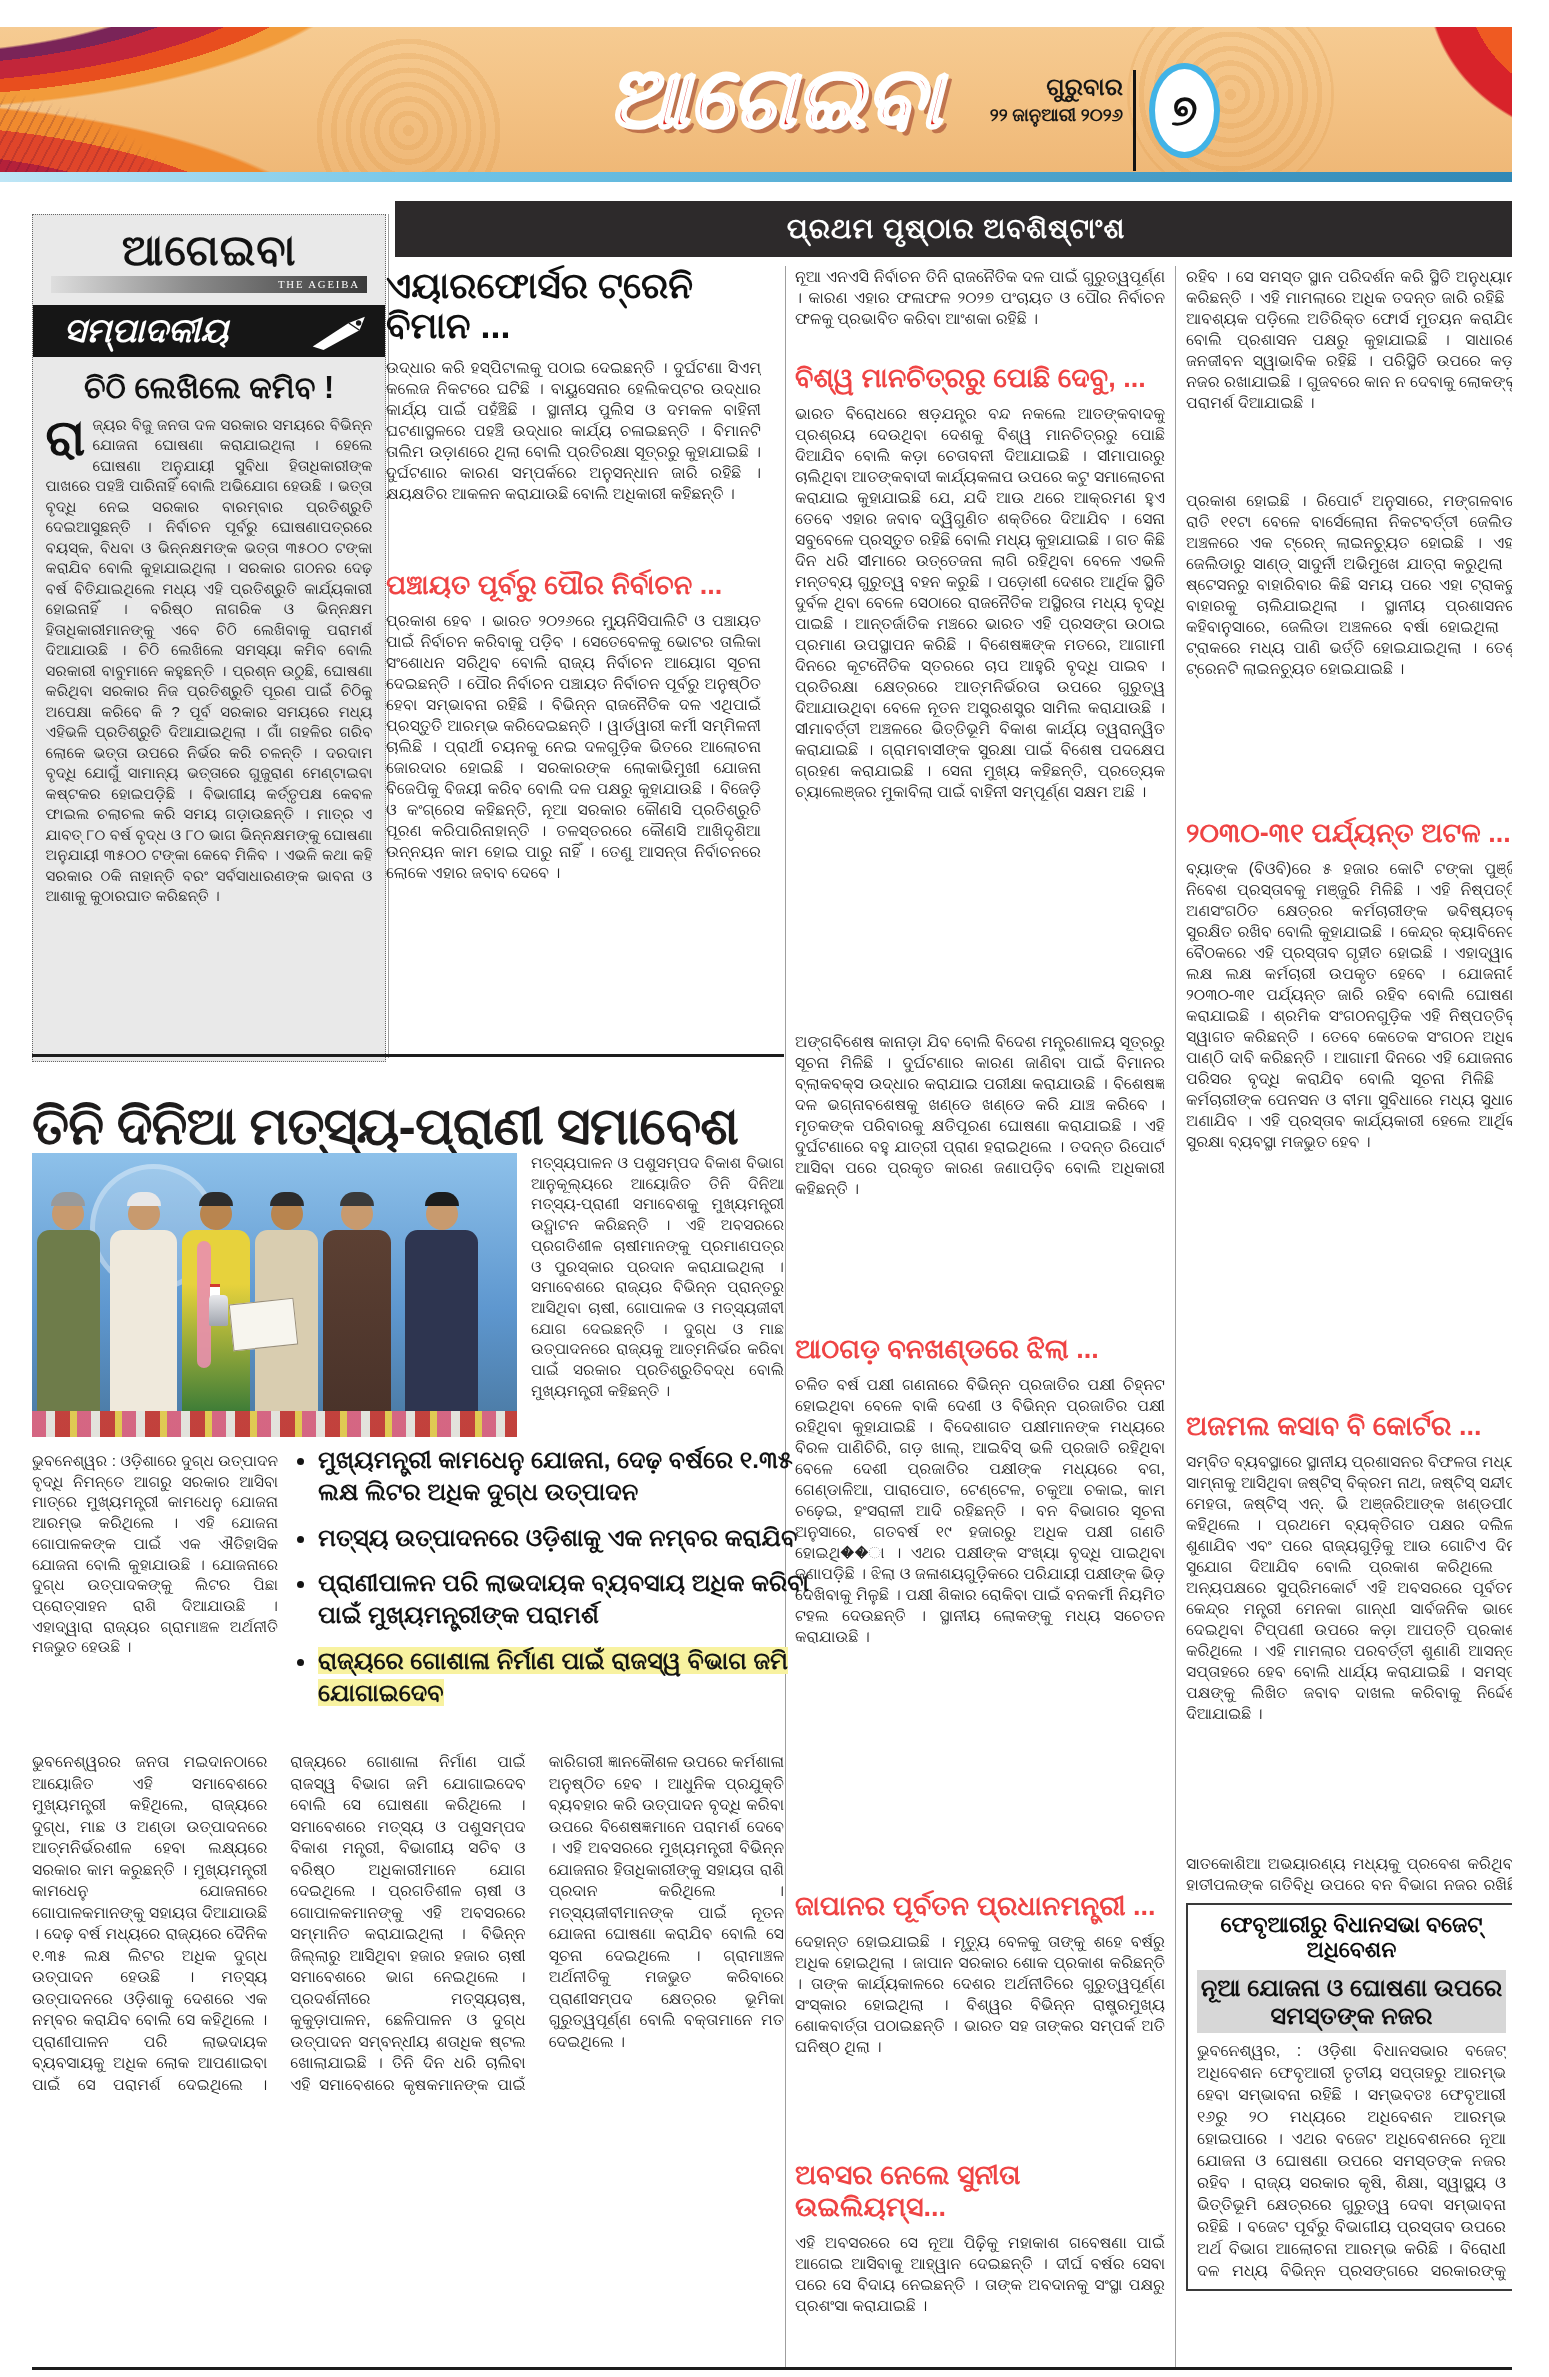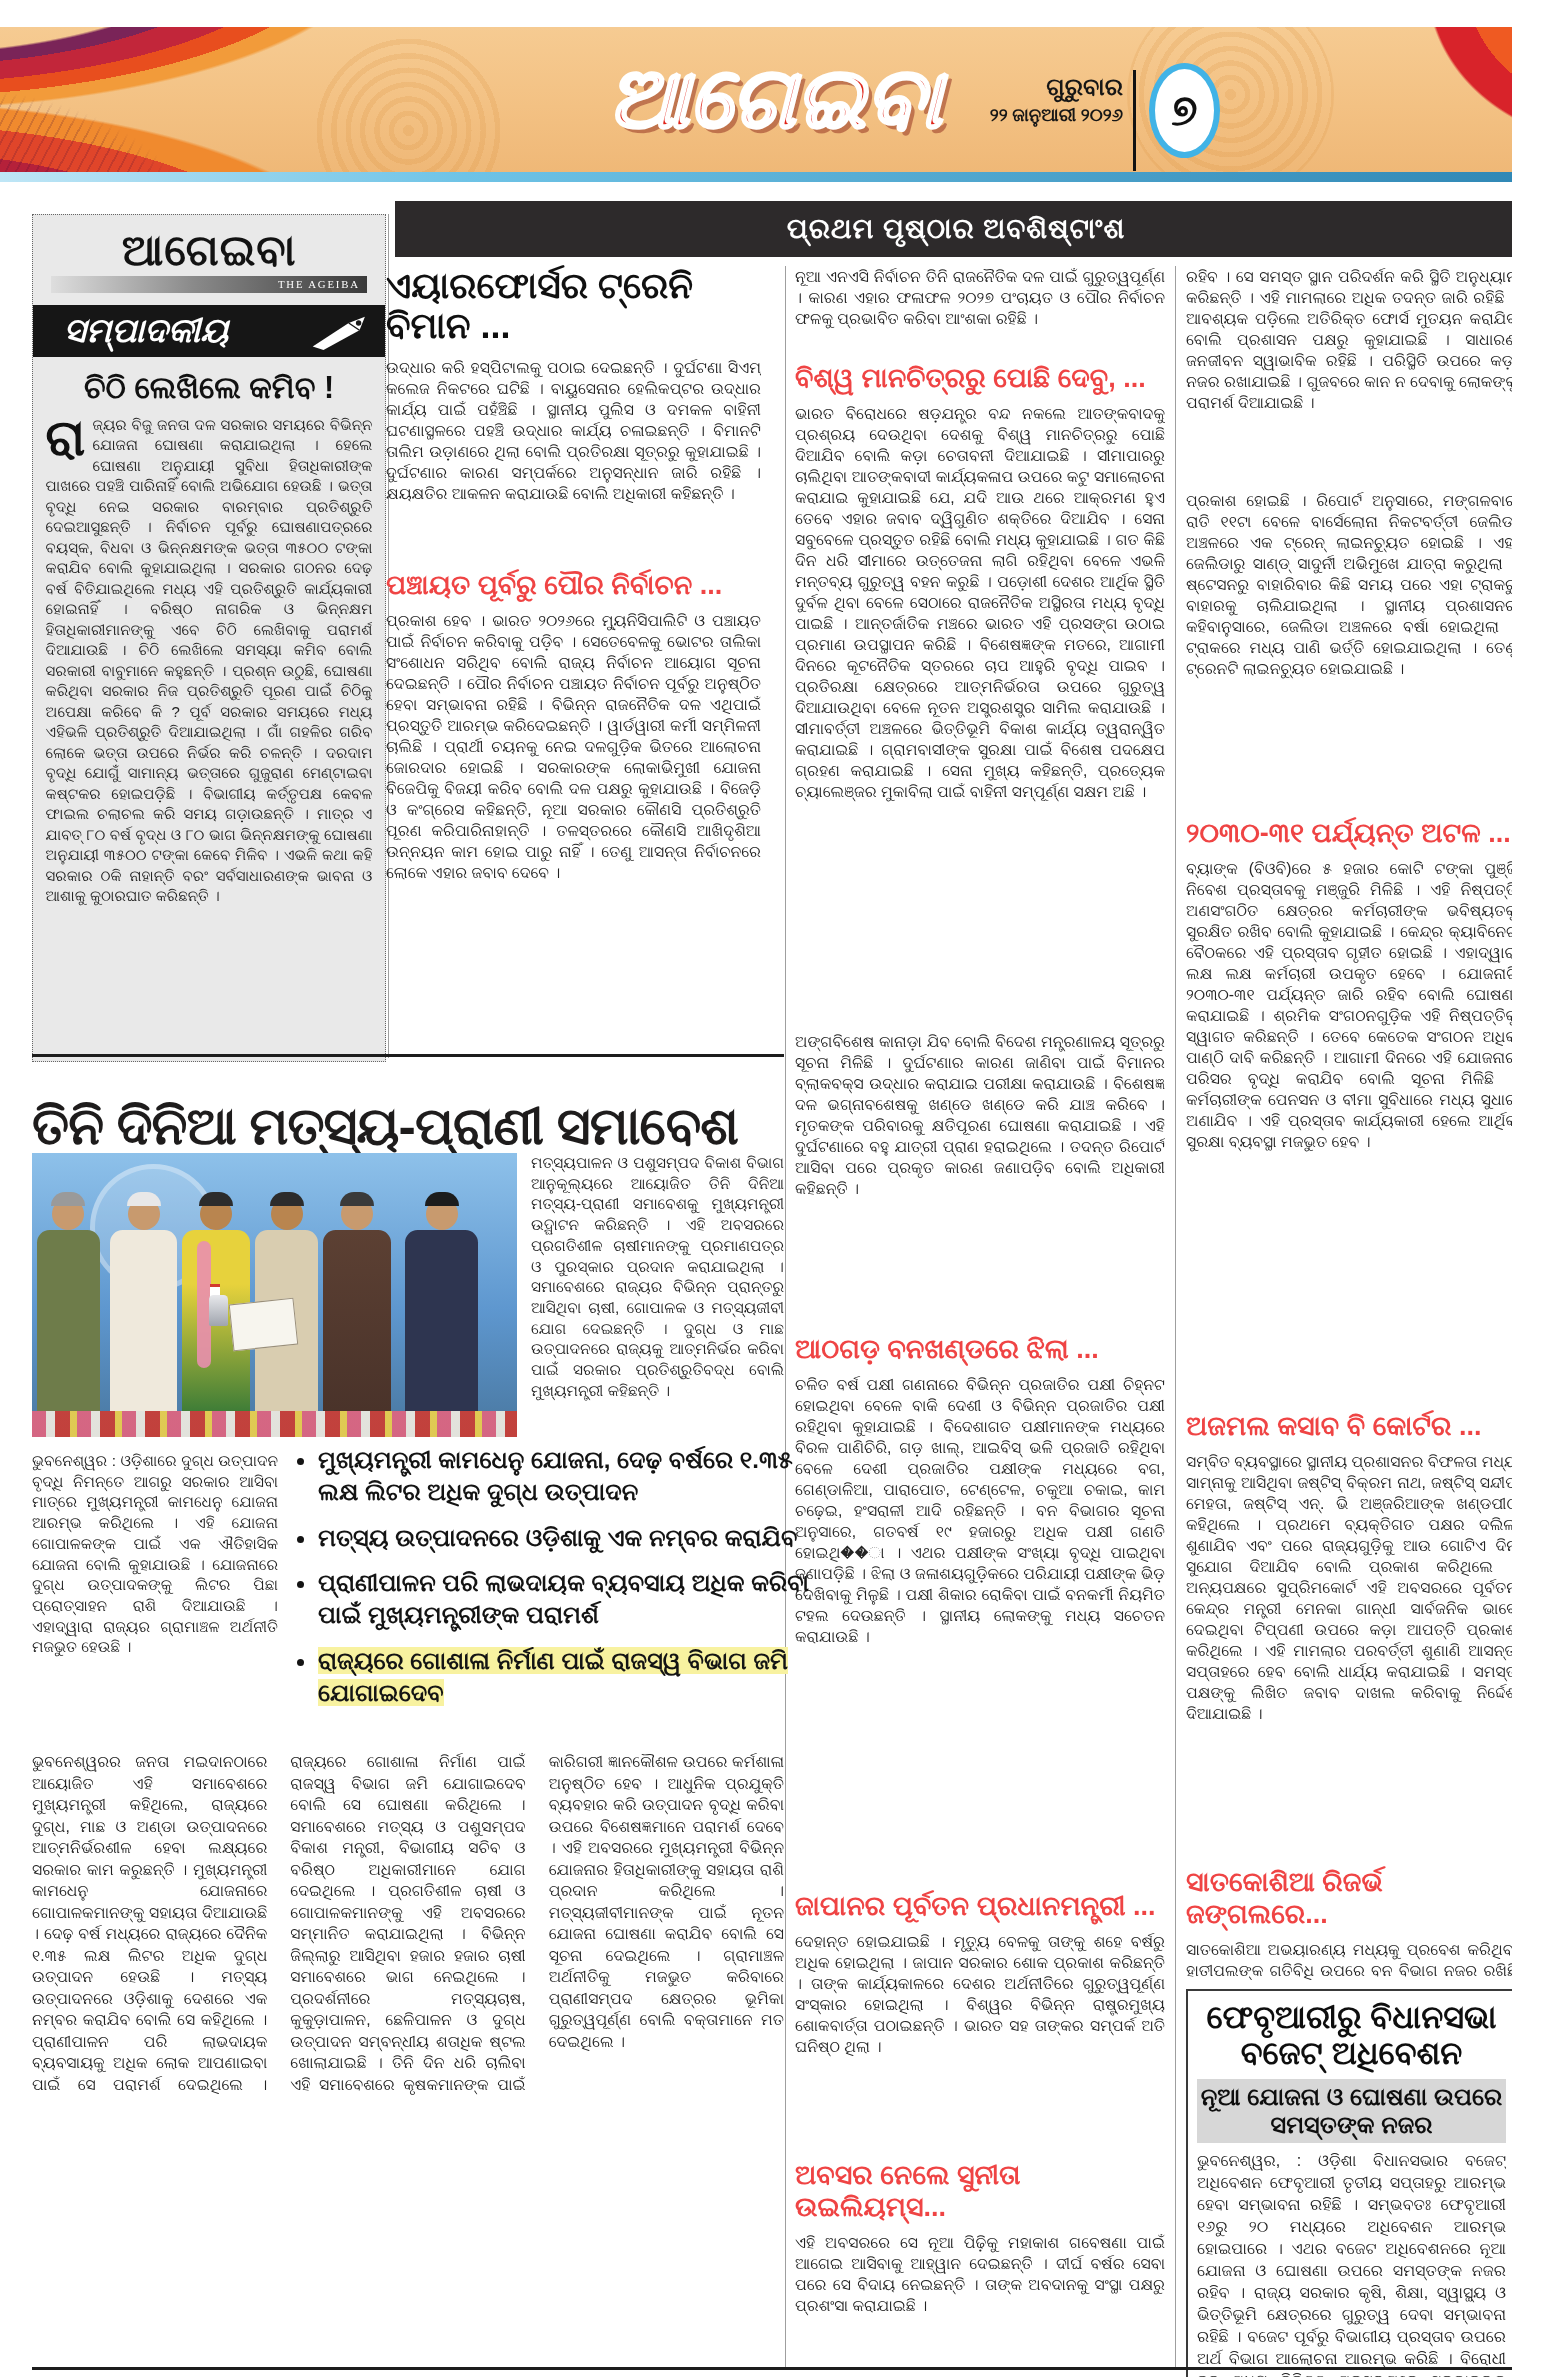--- a/index.html
+++ b/index.html
@@ -59,21 +59,21 @@
   .hrule{position:absolute;background:#1d1d1d;}
 
   
   .ncol{position:absolute;top:266px;}
   .headline-lg{font-size:36px;font-weight:bold;line-height:1.12;color:#101010;margin:0 0 10.8px;}
   .headline-md{font-size:27px;font-weight:bold;line-height:1.2;color:#ef4444;margin:12.6px 0 9px;}
   .nbody{font-size:15.7px;line-height:21px;text-align:justify;color:#232323;overflow:hidden;}
 
   
   .boxstory{border:2.7px solid #3a3a3a;margin-top:9px;padding:7.2px 9px;box-sizing:border-box;background:#fff;}
-  .box-headline{font-size:32px;font-weight:bold;text-align:center;line-height:1.15;color:#0e0e0e;}
+  .box-headline{font-size:22px;font-weight:bold;text-align:center;line-height:1.15;color:#0e0e0e;}
   .box-subhead{background:#d7d7d7;font-size:24px;font-weight:bold;text-align:center;margin:7.2px 0;padding:3.6px 1.8px;color:#0e0e0e;}
   .box-body{font-size:16px;line-height:22px;text-align:justify;height:241px;overflow:hidden;color:#222;}
 
   
   .main-article{position:absolute;left:32px;top:1063px;width:752px;height:1305px;}
   .m-headline{font-size:52px;font-weight:bold;line-height:1.08;color:#1e1c1c;letter-spacing:-0.9px;}
   .photo{position:absolute;left:0;top:90px;width:485px;height:284px;overflow:hidden;
      background:linear-gradient(180deg,#8ec1ea 0%,#5e97cf 55%,#49779f 100%);}
   .emblem{position:absolute;left:12%;top:4%;width:117px;height:117px;border-radius:50%;
      background:rgba(255,255,255,.18);border:5.4px solid rgba(255,255,255,.3);}
@@ -159,21 +159,20 @@
     <div class="nbody" style="height:108px;">ଏହି ଅବସରରେ ସେ ନୂଆ ପିଢ଼ିକୁ ମହାକାଶ ଗବେଷଣା ପାଇଁ ଆଗେଇ ଆସିବାକୁ ଆହ୍ୱାନ ଦେଇଛନ୍ତି । ଦୀର୍ଘ ବର୍ଷର ସେବା ପରେ ସେ ବିଦାୟ ନେଇଛନ୍ତି । ତାଙ୍କ ଅବଦାନକୁ ସଂସ୍ଥା ପକ୍ଷରୁ ପ୍ରଶଂସା କରାଯାଇଛି ।</div>
   </section>
 
   <section class="ncol" style="left:1186px;width:331px;">
     <div class="nbody" style="height:224px;">ରହିବ । ସେ ସମସ୍ତ ସ୍ଥାନ ପରିଦର୍ଶନ କରି ସ୍ଥିତି ଅନୁଧ୍ୟାନ କରିଛନ୍ତି । ଏହି ମାମଲାରେ ଅଧିକ ତଦନ୍ତ ଜାରି ରହିଛି । ଆବଶ୍ୟକ ପଡ଼ିଲେ ଅତିରିକ୍ତ ଫୋର୍ସ ମୁତୟନ କରାଯିବ ବୋଲି ପ୍ରଶାସନ ପକ୍ଷରୁ କୁହାଯାଇଛି । ସାଧାରଣ ଜନଜୀବନ ସ୍ୱାଭାବିକ ରହିଛି । ପରିସ୍ଥିତି ଉପରେ କଡ଼ା ନଜର ରଖାଯାଇଛି । ଗୁଜବରେ କାନ ନ ଦେବାକୁ ଲୋକଙ୍କୁ ପରାମର୍ଶ ଦିଆଯାଇଛି ।</div>
     <div class="nbody" style="height:314px;">ପ୍ରକାଶ ହୋଇଛି ।  ରିପୋର୍ଟ ଅନୁସାରେ, ମଙ୍ଗଳବାର ରାତି ୧୧ଟା ବେଳେ ବାର୍ସେଲୋନା ନିକଟବର୍ତ୍ତୀ ଜେଲିଡା ଅଞ୍ଚଳରେ ଏକ ଟ୍ରେନ୍ ଲାଇନଚ୍ୟୁତ ହୋଇଛି । ଏହା ଜେଲିଡାରୁ ସାଣ୍ଡ୍ ସାଦୁର୍ନୀ ଅଭିମୁଖେ ଯାତ୍ରା କରୁଥିଲା । ଷ୍ଟେସନରୁ ବାହାରିବାର କିଛି ସମୟ ପରେ ଏହା ଟ୍ରାକରୁ ବାହାରକୁ ଚାଲିଯାଇଥିଲା । ସ୍ଥାନୀୟ ପ୍ରଶାସନର କହିବାନୁସାରେ, ଜେଲିଡା ଅଞ୍ଚଳରେ ବର୍ଷା ହୋଇଥିଲା । ଟ୍ରାକରେ ମଧ୍ୟ ପାଣି ଭର୍ତ୍ତି ହୋଇଯାଇଥିଲା । ତେଣୁ ଟ୍ରେନଟି ଲାଇନଚ୍ୟୁତ ହୋଇଯାଇଛି ।</div>
     <h3 class="headline-md">୨୦୩୦-୩୧ ପର୍ଯ୍ୟନ୍ତ ଅଟଳ ...</h3>
     <div class="nbody" style="height:539px;">ବ୍ୟାଙ୍କ (ବିଓବି)ରେ ୫ ହଜାର କୋଟି ଟଙ୍କା ପୁଞ୍ଜି ନିବେଶ ପ୍ରସ୍ତାବକୁ ମଞ୍ଜୁରି ମିଳିଛି । ଏହି ନିଷ୍ପତ୍ତି ଅଣସଂଗଠିତ କ୍ଷେତ୍ରର କର୍ମଚାରୀଙ୍କ ଭବିଷ୍ୟତକୁ ସୁରକ୍ଷିତ ରଖିବ ବୋଲି କୁହାଯାଇଛି । କେନ୍ଦ୍ର କ୍ୟାବିନେଟ ବୈଠକରେ ଏହି ପ୍ରସ୍ତାବ ଗୃହୀତ ହୋଇଛି । ଏହାଦ୍ୱାରା ଲକ୍ଷ ଲକ୍ଷ କର୍ମଚାରୀ ଉପକୃତ ହେବେ । ଯୋଜନାଟି ୨୦୩୦-୩୧ ପର୍ଯ୍ୟନ୍ତ ଜାରି ରହିବ ବୋଲି ଘୋଷଣା କରାଯାଇଛି । ଶ୍ରମିକ ସଂଗଠନଗୁଡ଼ିକ ଏହି ନିଷ୍ପତ୍ତିକୁ ସ୍ୱାଗତ କରିଛନ୍ତି । ତେବେ କେତେକ ସଂଗଠନ ଅଧିକ ପାଣ୍ଠି ଦାବି କରିଛନ୍ତି । ଆଗାମୀ ଦିନରେ ଏହି ଯୋଜନାର ପରିସର ବୃଦ୍ଧି କରାଯିବ ବୋଲି ସୂଚନା ମିଳିଛି । କର୍ମଚାରୀଙ୍କ ପେନସନ ଓ ବୀମା ସୁବିଧାରେ ମଧ୍ୟ ସୁଧାର ଅଣାଯିବ । ଏହି ପ୍ରସ୍ତାବ କାର୍ଯ୍ୟକାରୀ ହେଲେ ଆର୍ଥିକ ସୁରକ୍ଷା ବ୍ୟବସ୍ଥା ମଜଭୁତ ହେବ ।</div>
     <h3 class="headline-md">ଅଜମଲ କସାବ ବି କୋର୍ଟର ...</h3>
     <div class="nbody" style="height:402px;">ସମ୍ବିତ ବ୍ୟବସ୍ଥାରେ ସ୍ଥାନୀୟ ପ୍ରଶାସନର ବିଫଳତା ମଧ୍ୟ ସାମ୍ନାକୁ ଆସିଥିବା ଜଷ୍ଟିସ୍ ବିକ୍ରମ ନାଥ, ଜଷ୍ଟିସ୍ ସନ୍ଦୀପ ମେହତା, ଜଷ୍ଟିସ୍ ଏନ୍. ଭି ଅଞ୍ଜରିଆଙ୍କ ଖଣ୍ଡପୀଠ କହିଥିଲେ । ପ୍ରଥମେ ବ୍ୟକ୍ତିଗତ ପକ୍ଷର ଦଲିଲ ଶୁଣାଯିବ ଏବଂ ପରେ ରାଜ୍ୟଗୁଡ଼ିକୁ ଆଉ ଗୋଟିଏ ଦିନ ସୁଯୋଗ ଦିଆଯିବ ବୋଲି ପ୍ରକାଶ କରିଥିଲେ । ଅନ୍ୟପକ୍ଷରେ ସୁପ୍ରିମକୋର୍ଟ ଏହି ଅବସରରେ ପୂର୍ବତନ କେନ୍ଦ୍ର ମନ୍ତ୍ରୀ ମେନକା ଗାନ୍ଧୀ ସାର୍ବଜନିକ ଭାବେ ଦେଇଥିବା ଟିପ୍ପଣୀ ଉପରେ କଡ଼ା ଆପତ୍ତି ପ୍ରକାଶ କରିଥିଲେ । ଏହି ମାମଲାର ପରବର୍ତ୍ତୀ ଶୁଣାଣି ଆସନ୍ତା ସପ୍ତାହରେ ହେବ ବୋଲି ଧାର୍ଯ୍ୟ କରାଯାଇଛି । ସମସ୍ତ ପକ୍ଷଙ୍କୁ ଲିଖିତ ଜବାବ ଦାଖଲ କରିବାକୁ ନିର୍ଦ୍ଦେଶ ଦିଆଯାଇଛି ।</div>
-    <h3 class="headline-md">ସାତକୋଶିଆ ରିଜର୍ଭ ଜଙ୍ଗଲରେ...</h3>
     <div class="nbody" style="height:41px;">ସାତକୋଶିଆ ଅଭୟାରଣ୍ୟ ମଧ୍ୟକୁ ପ୍ରବେଶ କରିଥିବା ହାତୀପଲଙ୍କ ଗତିବିଧି ଉପରେ ବନ ବିଭାଗ ନଜର ରଖିଛି ।</div>
 
     <article class="boxstory">
       <div class="box-headline">ଫେବୃଆରୀରୁ ବିଧାନସଭା ବଜେଟ୍ ଅଧିବେଶନ</div>
       <div class="box-subhead">ନୂଆ ଯୋଜନା ଓ ଘୋଷଣା ଉପରେ ସମସ୍ତଙ୍କ ନଜର</div>
       <div class="box-body">ଭୁବନେଶ୍ୱର, : ଓଡ଼ିଶା ବିଧାନସଭାର ବଜେଟ୍ ଅଧିବେଶନ ଫେବୃଆରୀ ତୃତୀୟ ସପ୍ତାହରୁ ଆରମ୍ଭ ହେବା ସମ୍ଭାବନା ରହିଛି । ସମ୍ଭବତଃ ଫେବୃଆରୀ ୧୬ରୁ ୨୦ ମଧ୍ୟରେ ଅଧିବେଶନ ଆରମ୍ଭ ହୋଇପାରେ । ଏଥର ବଜେଟ ଅଧିବେଶନରେ ନୂଆ ଯୋଜନା ଓ ଘୋଷଣା ଉପରେ ସମସ୍ତଙ୍କ ନଜର ରହିବ । ରାଜ୍ୟ ସରକାର କୃଷି, ଶିକ୍ଷା, ସ୍ୱାସ୍ଥ୍ୟ ଓ ଭିତ୍ତିଭୂମି କ୍ଷେତ୍ରରେ ଗୁରୁତ୍ୱ ଦେବା ସମ୍ଭାବନା ରହିଛି । ବଜେଟ ପୂର୍ବରୁ ବିଭାଗୀୟ ପ୍ରସ୍ତାବ ଉପରେ ଅର୍ଥ ବିଭାଗ ଆଲୋଚନା ଆରମ୍ଭ କରିଛି । ବିରୋଧୀ ଦଳ ମଧ୍ୟ ବିଭିନ୍ନ ପ୍ରସଙ୍ଗରେ ସରକାରଙ୍କୁ ଘେରିବାକୁ ପ୍ରସ୍ତୁତି ଚଳାଇଛନ୍ତି ।</div>
     </article>
   </section>
 
   <section class="main-article">

